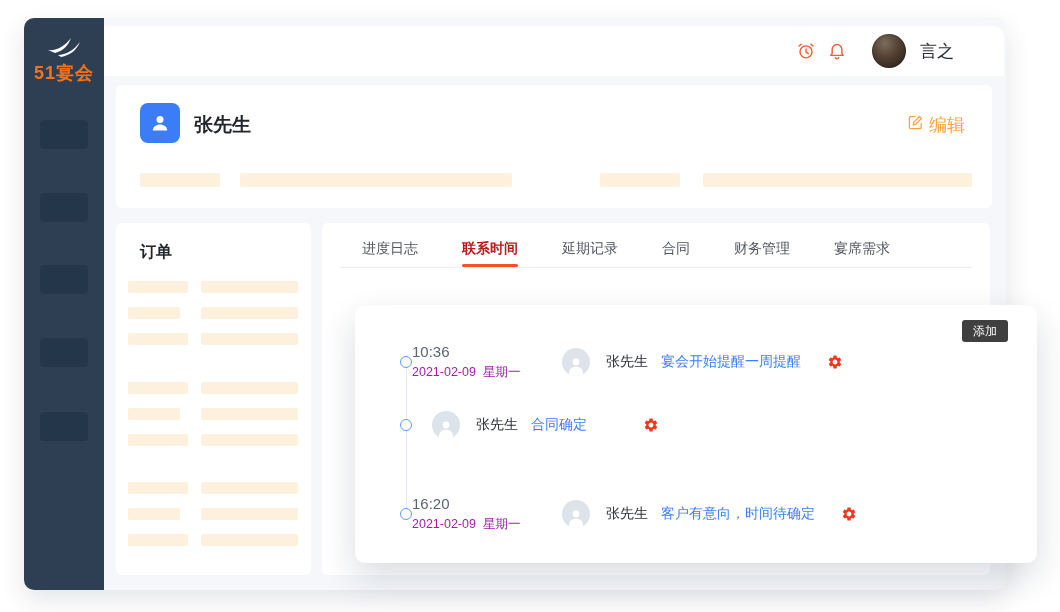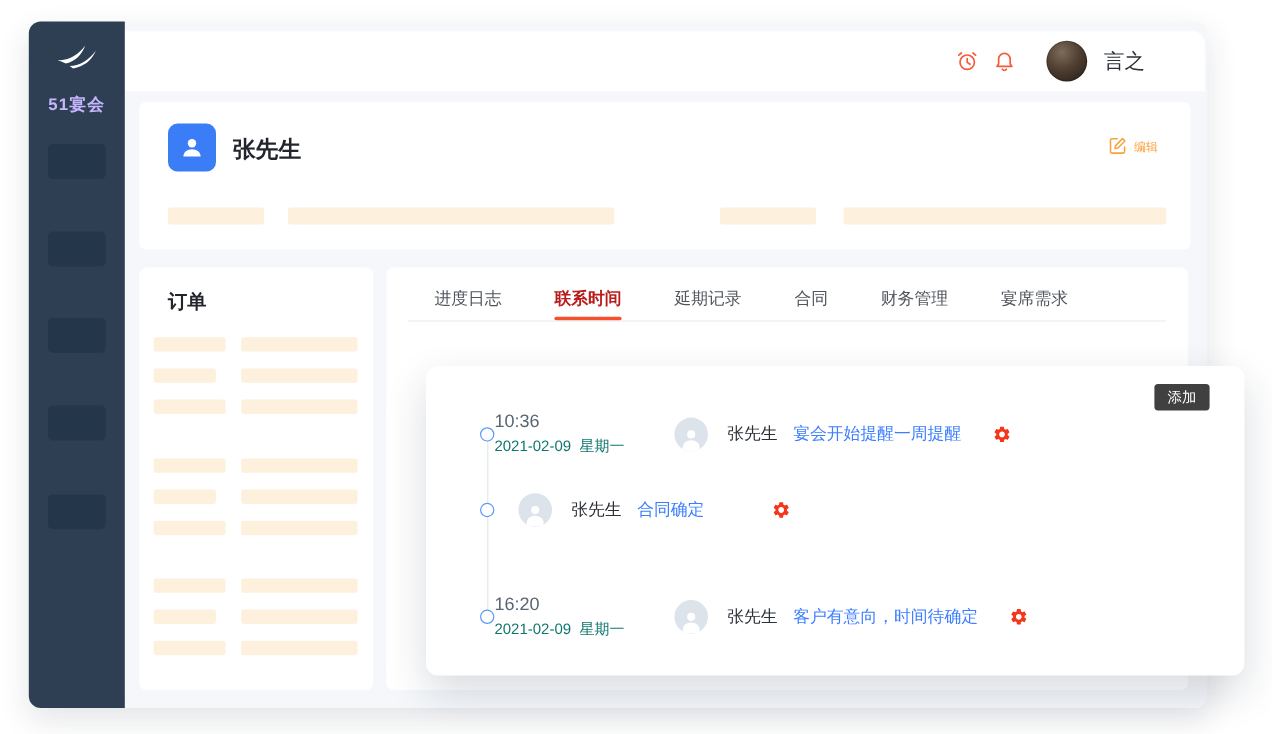--- a/index.html
+++ b/index.html
@@ -8,21 +8,21 @@
 
   
   .app-bg{position:absolute;left:24px;top:18px;width:982px;height:572px;background:#f5f7fa;
           border-radius:10px;box-shadow:0 10px 26px rgba(30,42,66,.12);}
 
   
   .sidebar{position:absolute;left:24px;top:18px;width:80px;height:572px;background:#2e3f54;
            border-radius:10px 0 0 10px;z-index:4;}
   .logo{position:absolute;left:0;top:18px;width:80px;text-align:center;}
   .logo svg{display:block;margin:0 auto;}
-  .logo-text{color:#c4b5fd;font-size:14px;font-weight:bold;letter-spacing:1px;margin-top:19px;}
+  .logo-text{color:#f97316;font-size:18px;font-weight:bold;letter-spacing:1px;margin-top:1px;}
   .side-block{position:absolute;left:16px;width:48px;height:29px;background:#243649;border-radius:4px;}
   .sb1{top:102px}.sb2{top:175px}.sb3{top:247px}.sb4{top:320px}.sb5{top:394px}
 
   
   .topbar{position:absolute;left:104px;top:26px;width:900px;height:50px;background:#fff;
           border-radius:0 10px 0 0;z-index:3;display:flex;align-items:center;justify-content:flex-end;
           padding-right:50px;box-sizing:border-box;}
   .tb-icon{display:flex;align-items:center;justify-content:center;width:22px;height:22px;cursor:pointer;}
   .tb-icon + .tb-icon{margin-left:9px;}
   .tb-avatar{width:34px;height:34px;border-radius:50%;margin-left:24px;
@@ -30,21 +30,21 @@
              box-shadow:inset 0 0 0 1px rgba(0,0,0,.15);}
   .tb-name{margin-left:14px;font-size:17px;color:#2b2f36;text-align:right;}
 
   
   .header-card{position:absolute;left:116px;top:85px;width:876px;height:123px;background:#fff;
                border-radius:6px;z-index:2;}
   .user-badge{position:absolute;left:24px;top:18px;width:40px;height:40px;background:#3b7cf7;
               border-radius:8px;display:flex;align-items:center;justify-content:center;}
   .hc-title{position:absolute;left:78px;top:27px;font-size:19px;font-weight:bold;color:#22262c;}
   .edit-btn{position:absolute;right:27px;top:28px;display:flex;align-items:center;gap:5px;
-            color:#f9a23d;font-size:10px;cursor:pointer;}
+            color:#f9a23d;font-size:18px;cursor:pointer;}
   .skel{position:absolute;background:#fdf0dd;border-radius:2px;}
   .hs1{left:24px;top:88px;width:80px;height:14px;}
   .hs2{left:124px;top:88px;width:272px;height:14px;}
   .hs3{left:484px;top:88px;width:80px;height:14px;}
   .hs4{left:587px;top:88px;width:269px;height:14px;}
 
   
   .orders-card{position:absolute;left:116px;top:223px;width:195px;height:352px;background:#fff;
                border-radius:6px;z-index:2;}
   .oc-title{position:absolute;left:24px;top:19px;font-size:16px;font-weight:bold;color:#22262c;}
@@ -68,21 +68,21 @@
   .add-btn{position:absolute;right:29px;top:15px;width:46px;height:22px;background:#404040;color:#fff;
            font-size:12px;border:none;border-radius:3px;display:flex;align-items:center;
            justify-content:center;cursor:pointer;}
   .tl-line{position:absolute;left:51px;top:57px;width:1px;height:152px;background:#e3e8ee;}
   .tl-row{position:absolute;left:0;right:0;height:40px;display:flex;align-items:center;}
   .r1{top:37px}.r2{top:100px}.r3{top:189px}
   .tl-dot{width:10px;height:10px;border:1.6px solid #5b9bf8;border-radius:50%;background:#fff;
           margin-left:45px;flex:none;}
   .tl-timeblock{width:130px;flex:none;}
   .tl-time{font-size:15px;color:#5a6573;line-height:17px;}
-  .tl-date{font-size:12.5px;color:#0f766e;margin-top:4px;white-space:pre;}
+  .tl-date{font-size:12.5px;color:#a21caf;margin-top:4px;white-space:pre;}
   .tl-avatar{width:28px;height:28px;border-radius:50%;background:#dde3eb;margin-left:20px;flex:none;
              overflow:hidden;display:flex;align-items:flex-end;justify-content:center;}
   .tl-name{margin-left:16px;font-size:14px;color:#2b2f36;flex:none;}
   .tl-note{margin-left:13px;font-size:14px;color:#3d7eff;cursor:pointer;flex:none;}
   .gear{margin-left:26px;width:16px;height:16px;cursor:pointer;flex:none;display:flex;align-items:center;}
   .r2 .gear{margin-left:56px;}
 </style>
 </head>
 <body>
 

